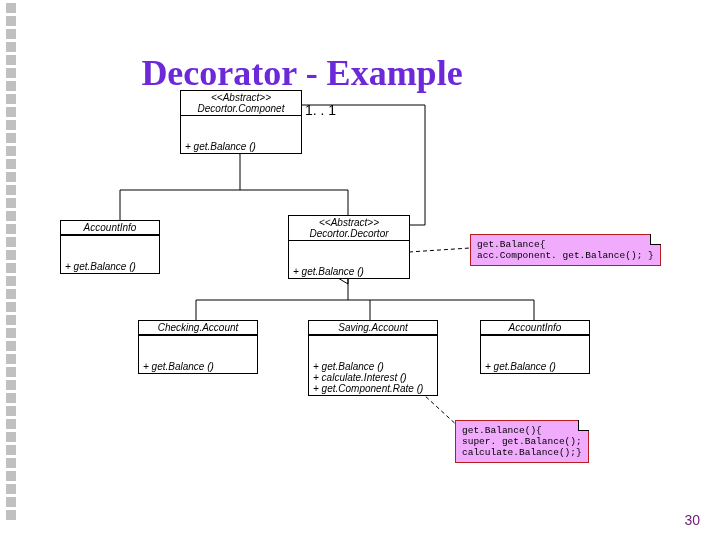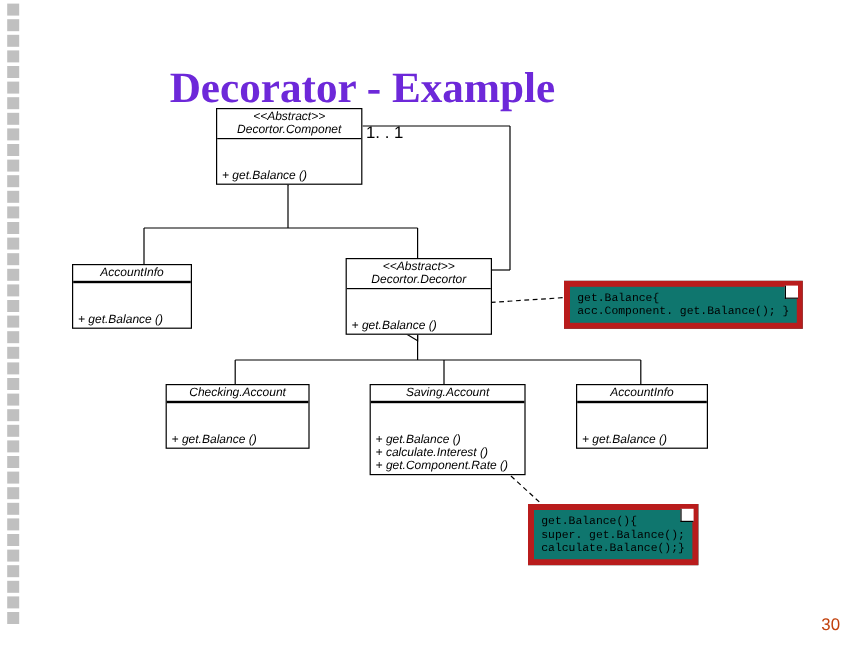--- a/index.html
+++ b/index.html
@@ -43,43 +43,43 @@
     padding: 1px 4px;
     text-align: left;
     white-space: nowrap;
     font-style: italic;
   }
   .uml .name { text-align: center; border-bottom: 1px solid #000; }
   .uml .ops { border-top: 0; margin-top: 24px; }
   .uml .divider { border-top: 1px solid #000; height: 0; }
   .note {
     position: absolute;
-    border: 5px solid #b91c1c;
-    background: #0f766e;
+    border: 1px solid #b91c1c;
+    background: #f0abfc;
     font-family: "Courier New", monospace;
     font-size: 9.5px;
     padding: 4px 6px;
     white-space: nowrap;
     z-index: 3;
   }
   .note::after {
     content: "";
     position: absolute;
     top: -1px; right: -1px;
     width: 10px; height: 10px;
     border-left: 1px solid #000;
     border-bottom: 1px solid #000;
     background: #fff;
   }
   .pagen {
     position: absolute;
     right: 20px;
     bottom: 12px;
     font-size: 14px;
-    color: #c2410c;
+    color: #701a75;
   }
   svg.lines {
     position: absolute;
     left: 0; top: 0;
     width: 720px; height: 540px;
     z-index: 1;
   }
   .mult {
     position: absolute;
     font-size: 14px;
@@ -174,21 +174,21 @@
   </div>
 </div>
 
 <div class="uml" style="left:480px; top:320px; width:108px">
   <div class="sec name">AccountInfo</div>
   <div class="divider"></div>
   <div class="sec ops">+ get.Balance ()</div>
 </div>
 
 <div class="note" style="left:470px; top:234px">get.Balance{<br> acc.Component. get.Balance(); }</div>
-<div class="note" style="left:440px; top:420px">get.Balance(){<br>  super. get.Balance();<br>  calculate.Balance();}</div>
+<div class="note" style="left:455px; top:420px">get.Balance(){<br>  super. get.Balance();<br>  calculate.Balance();}</div>
 
 <div class="pagen">30</div>
 
 <svg class="lines">
 
   <defs>
     <marker id="tri" markerWidth="14" markerHeight="12" refX="7" refY="11" orient="auto">
       <path d="M1,11 L13,11 L7,1 Z" fill="#fff" stroke="#000"></path>
     </marker>
   </defs>

